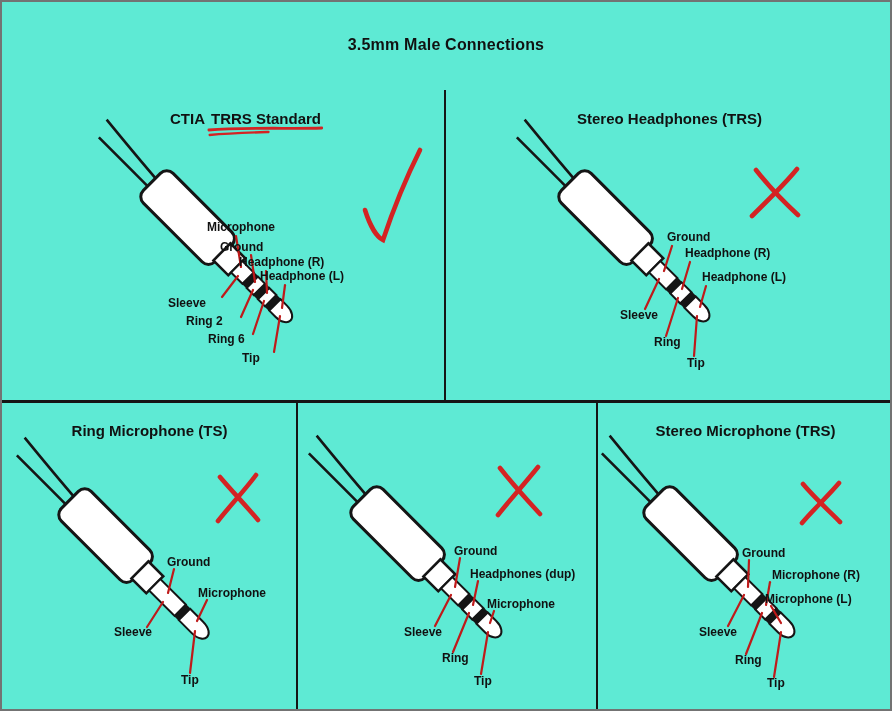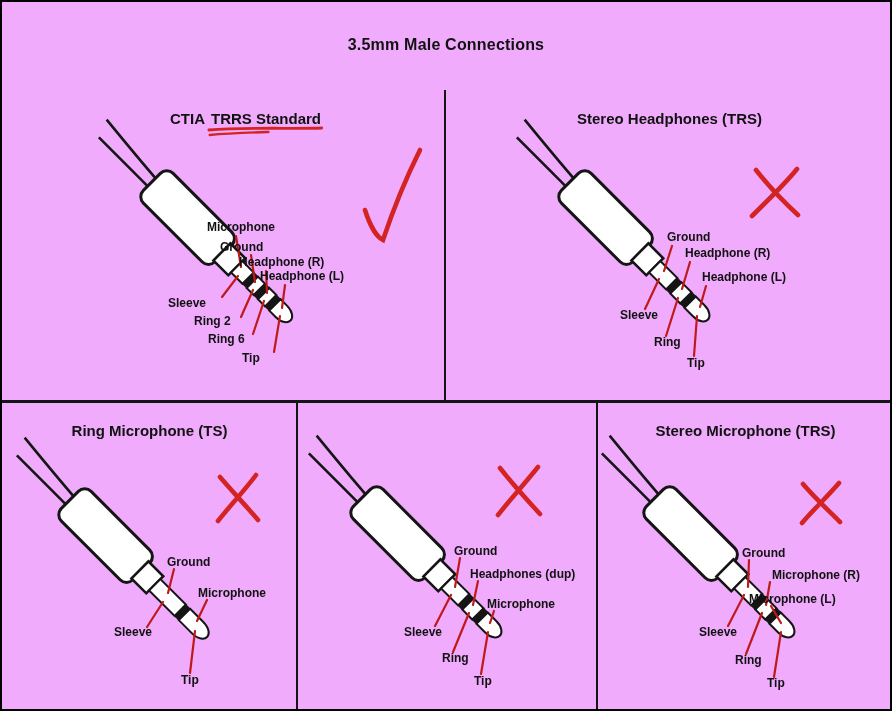--- a/index.html
+++ b/index.html
@@ -1,20 +1,20 @@
 <!DOCTYPE html>
 <html><head>
 <meta charset="utf-8">
 <style>
   html,body{margin:0;padding:0;background:#e9e9e9;}
   #stage{
     position:relative;
     width:892px;height:711px;
-    background:#f0abfc;
-    border:2px solid #000000;
+    background:#5eead4;
+    border:2px solid #737373;
     box-sizing:border-box;
     overflow:hidden;
     font-family:"Liberation Sans", sans-serif;
     color:#111;
   }
   .main-title{
     position:absolute;top:34px;left:0;width:100%;
     text-align:center;font-size:16px;font-weight:bold;letter-spacing:.2px;
   }
   .divider{position:absolute;background:#151515;}
@@ -101,21 +101,21 @@
       <span class="tp">CTIA</span><span class="u-wrap"><span>TRRS Standard</span><svg viewBox="0 0 140 13" preserveAspectRatio="none">
             <path class="ul" stroke-width="2.8" d="M2,4 C45,1 100,3 138,2"></path>
             <path class="ul" stroke-width="2.4" d="M3,9 C28,7 52,6.5 74,6"></path>
           </svg></span>
     </div>
     <span class="lbl" style="left:205px;top:130px;">Microphone</span>
     <span class="lbl" style="left:218px;top:150px;">Ground</span>
     <span class="lbl" style="left:237px;top:165px;">Headphone (R)</span>
     <span class="lbl" style="left:258px;top:179px;">Headphone (L)</span>
     <span class="lbl" style="left:166px;top:206px;">Sleeve</span>
-    <span class="lbl" style="left:192px;top:224px;">Ring 2</span>
+    <span class="lbl" style="left:184px;top:224px;">Ring 2</span>
     <span class="lbl" style="left:206px;top:242px;">Ring 6</span>
     <span class="lbl" style="left:240px;top:261px;">Tip</span>
   </div>
 
   <div class="panel" style="left:443px;top:88px;width:449px;height:311px;">
     <svg class="art" viewBox="0 0 449 311">
       <use href="#plug-trs" transform="translate(115,82) rotate(45)"></use>
       <line class="leader" x1="227" y1="156" x2="219" y2="181"></line>
       <line class="leader" x1="245" y1="172" x2="237" y2="199"></line>
       <line class="leader" x1="261" y1="196" x2="255" y2="217"></line>
@@ -187,19 +187,19 @@
       <line class="leader" x1="149" y1="252" x2="165" y2="211"></line>
       <line class="leader" x1="177" y1="275" x2="184" y2="230"></line>
       <g>
         <path class="mark" d="M206,82 C216,94 233,110 243,120"></path>
         <path class="mark" d="M242,81 C231,94 215,109 205,121"></path>
       </g>
     </svg>
     <div class="panel-title">Stereo Microphone (TRS)</div>
     <span class="lbl" style="left:145px;top:144px;">Ground</span>
     <span class="lbl" style="left:175px;top:166px;">Microphone (R)</span>
-    <span class="lbl" style="left:152px;top:190px;">Microphone (L)</span>
+    <span class="lbl" style="left:168px;top:190px;">Microphone (L)</span>
     <span class="lbl" style="left:102px;top:223px;">Sleeve</span>
     <span class="lbl" style="left:138px;top:251px;">Ring</span>
     <span class="lbl" style="left:170px;top:274px;">Tip</span>
   </div>
 
 </div>
 
 </body></html>

